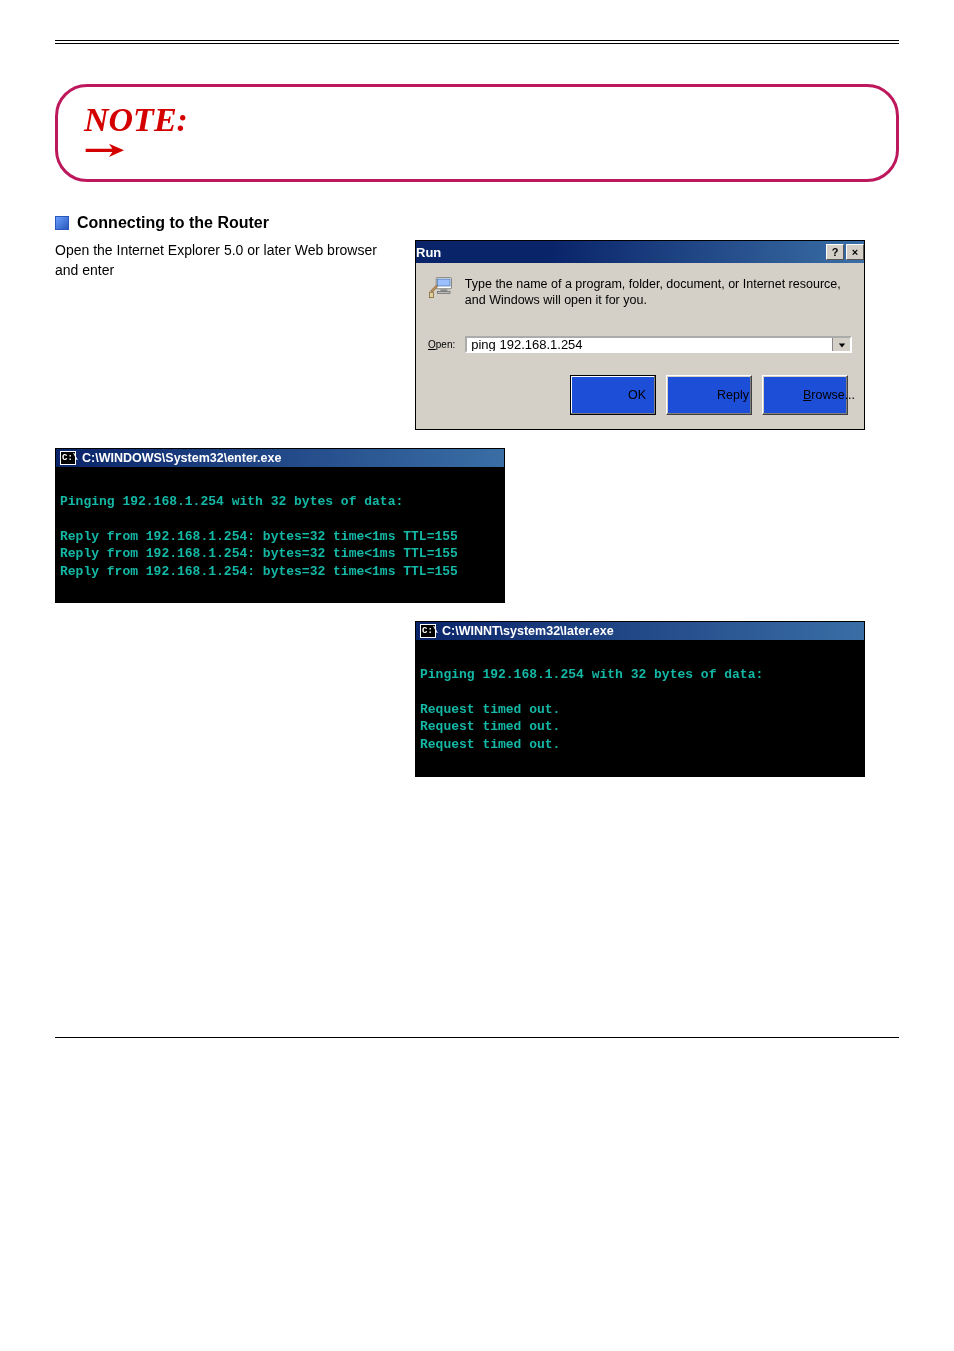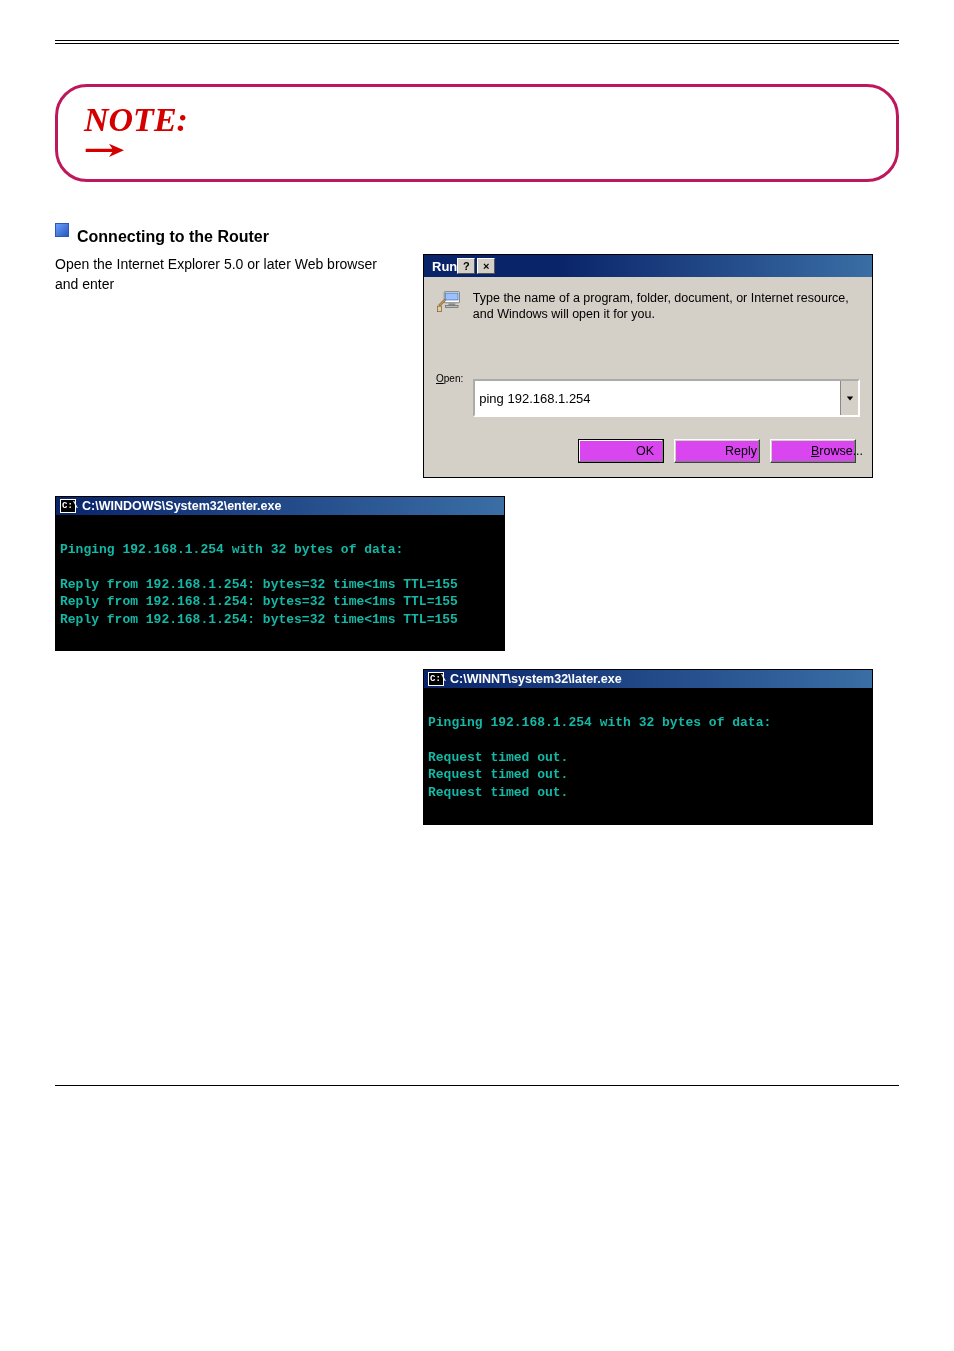--- a/index.html
+++ b/index.html
@@ -48,87 +48,86 @@
   }
   .blue-square {
     width: 14px;
     height: 14px;
     background: linear-gradient(135deg,#6aa0ff 0%, #2a57bb 100%);
     border: 1px solid #2a57bb;
   }
   .section-title {
     font-weight: bold;
     font-size: 16px;
-    margin-top: 14px;
   }
   .content-row {
     display: flex;
-    gap: 28px;
+    gap: 20px;
     margin-bottom: 18px;
   }
   .left-col { flex: 0 0 340px; font-size: 14px; line-height: 1.45; }
   .right-col { flex: 1; }
 
   
   .run-dialog {
     border: 1px solid #000;
     background: #D4D0C8;
     font-family: Tahoma, sans-serif;
     font-size: 13px;
     width: 450px;
   }
   .run-title {
     background: linear-gradient(to right, #0A246A 0%, #0A246A 30%, #3A6EA5 100%);
     color: #fff;
     font-weight: bold;
-    padding: 3px 8px;
+    padding: 3px 0;
     display: flex;
     align-items: center;
+    justify-content: space-between;
   }
   .title-btns { display:flex; gap:2px;}
   .title-btn {
     width: 18px; height: 16px;
     background: #D4D0C8;
     border: 1px solid #fff;
     border-right-color: #555; border-bottom-color: #555;
     display:flex; align-items:center; justify-content:center;
     font-size: 11px; font-weight: bold; color:#000;
     font-family: Arial, sans-serif;
   }
   .run-body { padding: 14px 12px 14px 12px; }
-  .run-top { display:flex; gap:12px; align-items:flex-start; margin-bottom:16px;}
+  .run-top { display:flex; gap:12px; align-items:flex-start; margin-bottom:27px;}
   .run-icon {
     width: 36px; height: 32px;
   }
   .run-desc { font-size: 12.5px; line-height:1.25; }
   .run-input-row { display:flex; align-items:center; gap:10px; margin-bottom:22px;}
   .run-label { font-size: 10px; }
   .run-label .ul { text-decoration: underline; }
   .combo {
-    flex:1; display:flex; height:38px;
+    flex:1; display:flex; height:17px;
     border: 2px inset #fff;
     background:#fff;
-    margin-top:40px;
   }
   .combo input {
     flex:1; border:none; outline:none;
     font-family: Tahoma, sans-serif; font-size: 13px;
     padding: 0 4px;
   }
   .combo-btn {
     width: 18px;
     background:#D4D0C8;
     border-left:1px solid #888;
     display:flex; align-items:center; justify-content:center;
   }
   .combo-btn svg{width:8px;height:8px;}
   .run-btns { display:flex; gap:10px; justify-content:flex-end; padding-right:4px;}
   .win-btn {
-    width: 86px; height: 24px;
-    background:#d946ef;
+    width: 86px; height: 40px;
+    background:#1d4ed8;
     border: 1px solid #fff;
     border-right-color:#404040; border-bottom-color:#404040;
     box-shadow: inset -1px -1px 0 #808080, inset 1px 1px 0 #D4D0C8;
     font-family: Tahoma, sans-serif; font-size: 12.5px;
     display:flex; align-items:center; justify-content:center;
     cursor: default;
     padding-left: 48px;
   }
   .win-btn.default { border:1px solid #000; box-shadow: inset -1px -1px 0 #808080, inset 1px 1px 0 #fff; }
   .win-btn .ul { text-decoration: underline; }

